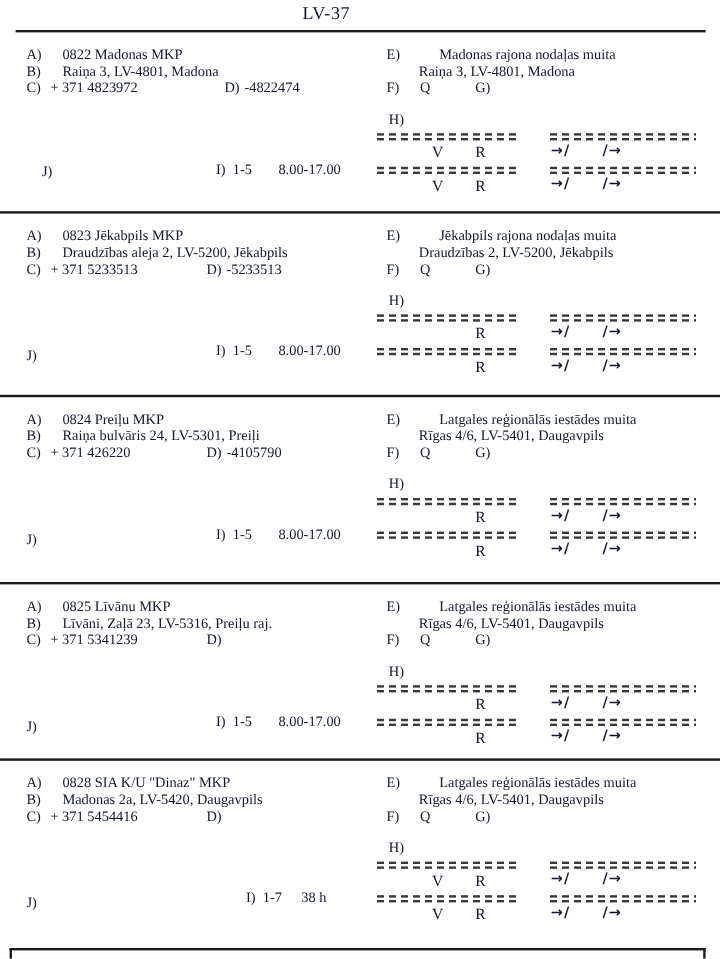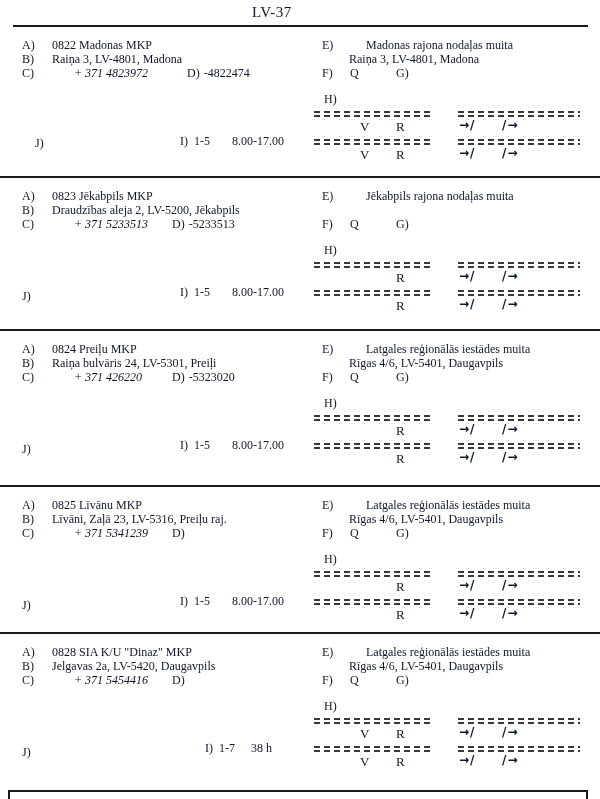--- a/index.html
+++ b/index.html
@@ -23,21 +23,21 @@
   .s4{height:147px;}
   .s5{height:156px;}
   .s1,.s2,.s3,.s4{border-bottom:2px solid #1b1b1b;}
 
   
   .posA {left:22px;top:12px;}
   .posAv{left:52px;top:12px;}
   .posB {left:22px;top:26px;}
   .posBv{left:52px;top:26px;}
   .posC {left:22px;top:40px;}
-  .posCv{left:74px;top:40px;font-style:italic;}
+  .posCv{left:42px;top:40px;}
   .posD {left:172px;top:40px;}
   .s1 .posD{left:187px;}
   .posD .dv{margin-left:4px;}
   .posJ {left:22px;top:112px;}
   .s1 .posJ{left:35px;top:110px;}
 
   
   .posE {left:322px;top:12px;}
   .posEv{left:349px;top:12px;margin-left:17px;}
   .posE2v{left:349px;top:26px;}
@@ -132,20 +132,21 @@
     <section class="sec s2">
       <span class="txt posA">A)</span>
       <span class="txt posAv">0823 Jēkabpils MKP</span>
       <span class="txt posB">B)</span>
       <span class="txt posBv">Draudzības aleja 2, LV-5200, Jēkabpils</span>
       <span class="txt posC">C)</span>
       <span class="txt posCv">+ 371 5233513</span>
       <span class="txt posD"><span>D)</span><span class="dv">-5233513</span></span>
       <span class="txt posE">E)</span>
       <span class="txt posEv">Jēkabpils rajona nodaļas muita</span>
+      <span class="txt posE2v">Draudzības  2, LV-5200, Jēkabpils</span>
       <span class="txt posF">F)</span>
       <span class="txt posQ">Q</span>
       <span class="txt posG">G)</span>
       <span class="txt posH">H)</span>
       <div class="dl dlL dlr1"></div>
       <div class="dl dlR dlr1"></div>
       <span class="txt lane posV1"></span>
       <span class="txt lane posR1">R</span>
       <span class="txt arr posAI1">→/</span>
       <span class="txt arr posAO1">/→</span>
@@ -163,21 +164,21 @@
       <span class="txt posJ">J)</span>
     </section>
 
     <section class="sec s3">
       <span class="txt posA">A)</span>
       <span class="txt posAv">0824 Preiļu MKP</span>
       <span class="txt posB">B)</span>
       <span class="txt posBv">Raiņa bulvāris 24, LV-5301, Preiļi</span>
       <span class="txt posC">C)</span>
       <span class="txt posCv">+ 371 426220</span>
-      <span class="txt posD"><span>D)</span><span class="dv">-5323020</span></span>
+      <span class="txt posD"><span>D)</span><span class="dv">-4105790</span></span>
       <span class="txt posE">E)</span>
       <span class="txt posEv">Latgales reģionālās iestādes muita</span>
       <span class="txt posE2v">Rīgas  4/6, LV-5401, Daugavpils</span>
       <span class="txt posF">F)</span>
       <span class="txt posQ">Q</span>
       <span class="txt posG">G)</span>
       <span class="txt posH">H)</span>
       <div class="dl dlL dlr1"></div>
       <div class="dl dlR dlr1"></div>
       <span class="txt lane posV1"></span>
@@ -230,21 +231,21 @@
           <span>1-5</span>
           <span class="ihrs">8.00-17.00</span>
         </span>
       <span class="txt posJ">J)</span>
     </section>
 
     <section class="sec s5">
       <span class="txt posA">A)</span>
       <span class="txt posAv">0828 SIA K/U "Dinaz" MKP</span>
       <span class="txt posB">B)</span>
-      <span class="txt posBv">Jelgavas 2a, LV-5420, Daugavpils</span>
+      <span class="txt posBv">Madonas 2a, LV-5420, Daugavpils</span>
       <span class="txt posC">C)</span>
       <span class="txt posCv">+ 371 5454416</span>
       <span class="txt posD"><span>D)</span><span class="dv"></span></span>
       <span class="txt posE">E)</span>
       <span class="txt posEv">Latgales reģionālās iestādes muita</span>
       <span class="txt posE2v">Rīgas  4/6, LV-5401, Daugavpils</span>
       <span class="txt posF">F)</span>
       <span class="txt posQ">Q</span>
       <span class="txt posG">G)</span>
       <span class="txt posH">H)</span>

